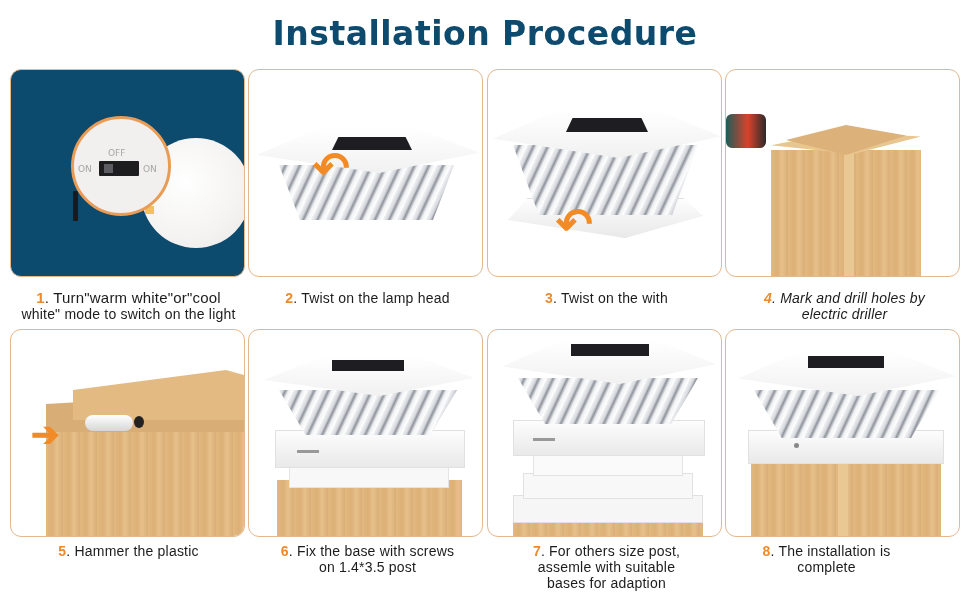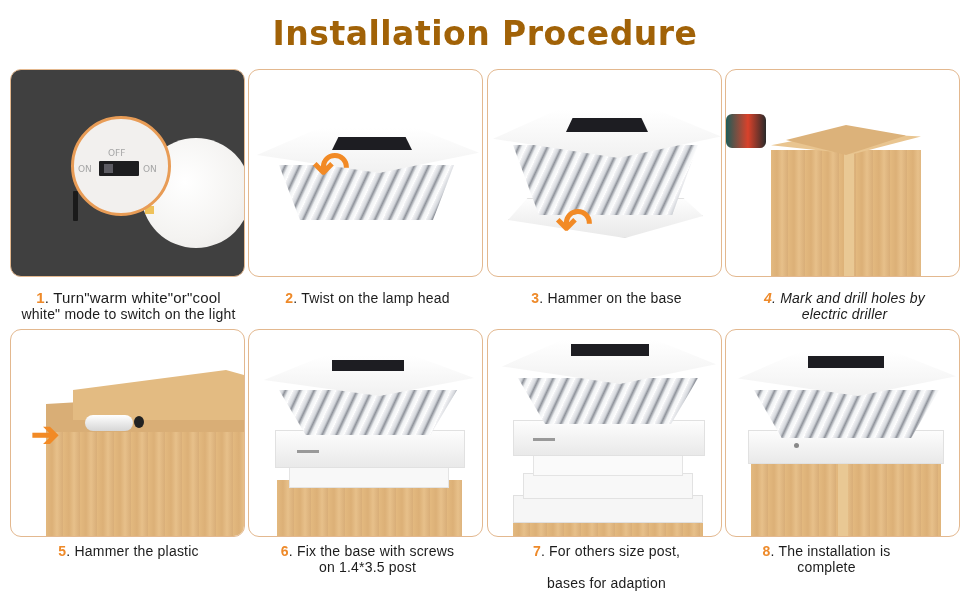--- a/index.html
+++ b/index.html
@@ -2,38 +2,38 @@
 <html><head>
 <meta charset="utf-8">
 <style>
   * { box-sizing: border-box; margin: 0; padding: 0; }
   html, body { width: 970px; height: 600px; background: #ffffff; overflow: hidden; }
   body { position: relative; font-family: "Liberation Sans", sans-serif; color: #1a1a1a; }
 
   .title {
     position: absolute; left: 0; top: 14px; width: 970px; text-align: center;
     font-family: "DejaVu Sans", sans-serif; font-weight: bold; font-size: 33px;
-    color: #a16207; letter-spacing: 0.5px;
+    color: #0c4a6e; letter-spacing: 0.5px;
   }
 
   .panel {
     position: absolute; width: 235px; height: 208px;
     border: 1.5px solid #e3b88f; border-radius: 11px; background: #ffffff; overflow: hidden;
   }
   .caption {
     position: absolute; width: 245px; text-align: center;
     font-size: 14px; line-height: 16px; color: #1c1c1c; letter-spacing: 0.2px;
   }
   .caption .num { color: #ee8a2a; font-weight: bold; }
 
   
   .abs { position: absolute; }
 
   
-  .wall { background: #404040; }
+  .wall { background: #0c4a6e; }
   .p1-circle-big { left: 130px; top: 68px; width: 110px; height: 110px; border-radius: 50%;
     background: radial-gradient(circle at 40% 40%, #ffffff 0%, #f4f3f1 60%, #e8e6e4 100%); }
   .p1-mag { left: 60px; top: 46px; width: 100px; height: 100px; border-radius: 50%;
     border: 3px solid #e89c56; background: #f2f0ee; }
   .p1-switch { left: 88px; top: 91px; width: 40px; height: 15px; background: #1d1d1f; border-radius: 1px; }
   .p1-knob { left: 93px; top: 94px; width: 9px; height: 9px; background: #5d5c63; }
   .p1-lbl { font-size: 9px; color: #a6a6a6; font-family: "DejaVu Sans", sans-serif; }
   .p1-bar { left: 62px; top: 121px; width: 5px; height: 30px; background: #1a1a1a; border-radius: 1px; }
   .p1-yellow { left: 134px; top: 136px; width: 9px; height: 8px; background: #efc25b; }
 
@@ -78,21 +78,21 @@
 </div>
 
 <div class="panel" style="left:487px; top:69px;">
   <div class="abs base" style="left:20px; top:128px; width:195px; height:40px; clip-path:polygon(10% 0,90% 0,100% 45%,60% 100%,0 55%);"></div>
   <div class="abs glass" style="left:25px; top:75px; width:185px; height:70px; clip-path:polygon(0 0,100% 0,86% 100%,14% 100%);"></div>
   <div class="abs cap" style="left:5px; top:40px; width:228px; height:48px; clip-path:polygon(28% 0,72% 0,100% 55%,55% 100%,0 60%);"></div>
   <div class="abs solar" style="left:78px; top:48px; width:82px; height:14px; clip-path:polygon(8% 0,92% 0,100% 100%,0 100%);"></div>
   <div class="abs arrow" style="left:68px; top:132px;">↶</div>
 </div>
 <div class="caption" style="left:484px; top:290px;">
-  <span class="num">3</span><span>. Hammer on the base</span>
+  <span class="num">3</span><span>. Twist on the with</span>
 </div>
 
 <div class="panel" style="left:725px; top:69px;">
   <div class="abs wood" style="left:45px; top:80px; width:150px; height:130px;"></div>
   <div class="abs" style="left:118px; top:80px; width:10px; height:130px; background:#e9c894;"></div>
   <div class="abs wood-top" style="left:45px; top:62px; width:150px; height:22px; clip-path:polygon(0 60%,45% 0,100% 20%,55% 100%);"></div>
   <div class="abs" style="left:60px; top:55px; width:120px; height:30px; background:#dcb27a; clip-path:polygon(0 50%,50% 0,100% 35%,50% 100%);"></div>
   <div class="abs" style="left:0px; top:44px; width:40px; height:34px; border-radius:6px; background:linear-gradient(90deg,#1f5c58,#d9422b 55%,#2a2a2a);"></div>
 </div>
 <div class="caption" style="left:722px; top:290px;font-style:italic;">
@@ -132,21 +132,21 @@
   <div class="abs" style="left:35px; top:143px; width:170px; height:26px; background:#f8f8f8; border:1px solid #e2e2e2;"></div>
   <div class="abs" style="left:45px; top:122px; width:150px; height:24px; background:#fafafa; border:1px solid #e4e4e4;"></div>
   <div class="abs base" style="left:25px; top:90px; width:192px; height:36px;"></div>
   <div class="abs" style="left:45px; top:108px; width:22px; height:3px; background:#999;"></div>
   <div class="abs glass" style="left:30px; top:48px; width:180px; height:46px; clip-path:polygon(0 0,100% 0,85% 100%,15% 100%);"></div>
   <div class="abs cap" style="left:14px; top:10px; width:214px; height:44px; clip-path:polygon(28% 0,72% 0,100% 55%,55% 100%,0 60%); box-shadow:0 0 0 1px #eee;"></div>
   <div class="abs solar" style="left:83px; top:14px; width:78px; height:12px;"></div>
 </div>
 <div class="caption" style="left:484px; top:543px;">
   <span class="num">7</span><span>. For others size post,</span><br>
-  <br>
+  <span>assemle with suitable</span><br>
   <span>bases for adaption</span>
 </div>
 
 <div class="panel" style="left:725px; top:329px;">
   <div class="abs wood" style="left:25px; top:128px; width:190px; height:82px;"></div>
   <div class="abs" style="left:112px; top:128px; width:10px; height:82px; background:#e9c894;"></div>
   <div class="abs base" style="left:22px; top:100px; width:196px; height:34px;"></div>
   <div class="abs" style="left:68px; top:113px; width:5px; height:5px; border-radius:50%; background:#888;"></div>
   <div class="abs glass" style="left:28px; top:60px; width:185px; height:48px; clip-path:polygon(0 0,100% 0,85% 100%,15% 100%);"></div>
   <div class="abs cap" style="left:12px; top:22px; width:218px; height:44px; clip-path:polygon(28% 0,72% 0,100% 55%,55% 100%,0 60%); box-shadow:0 0 0 1px #eee;"></div>

